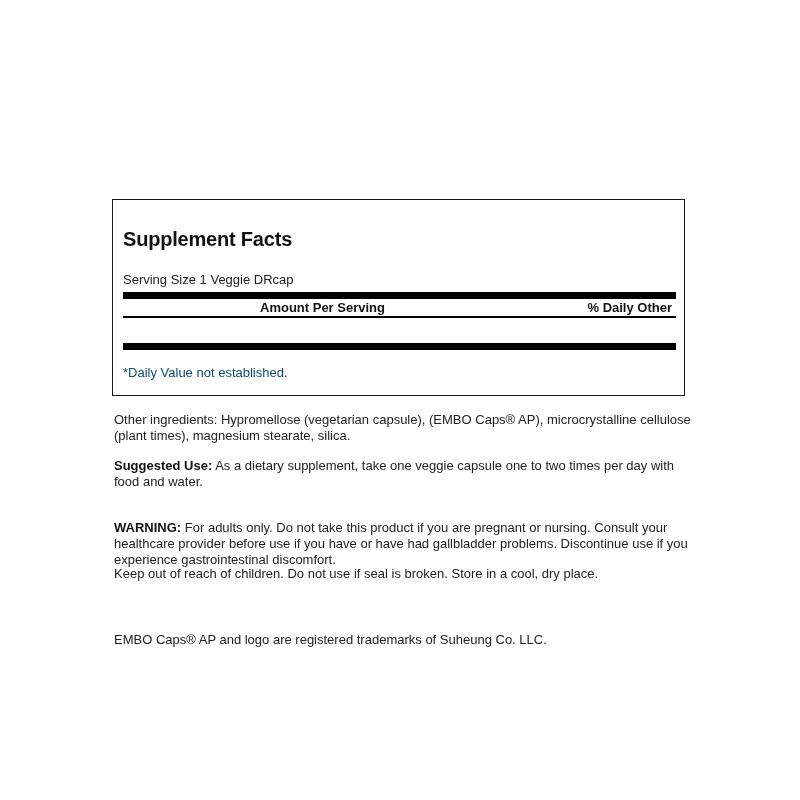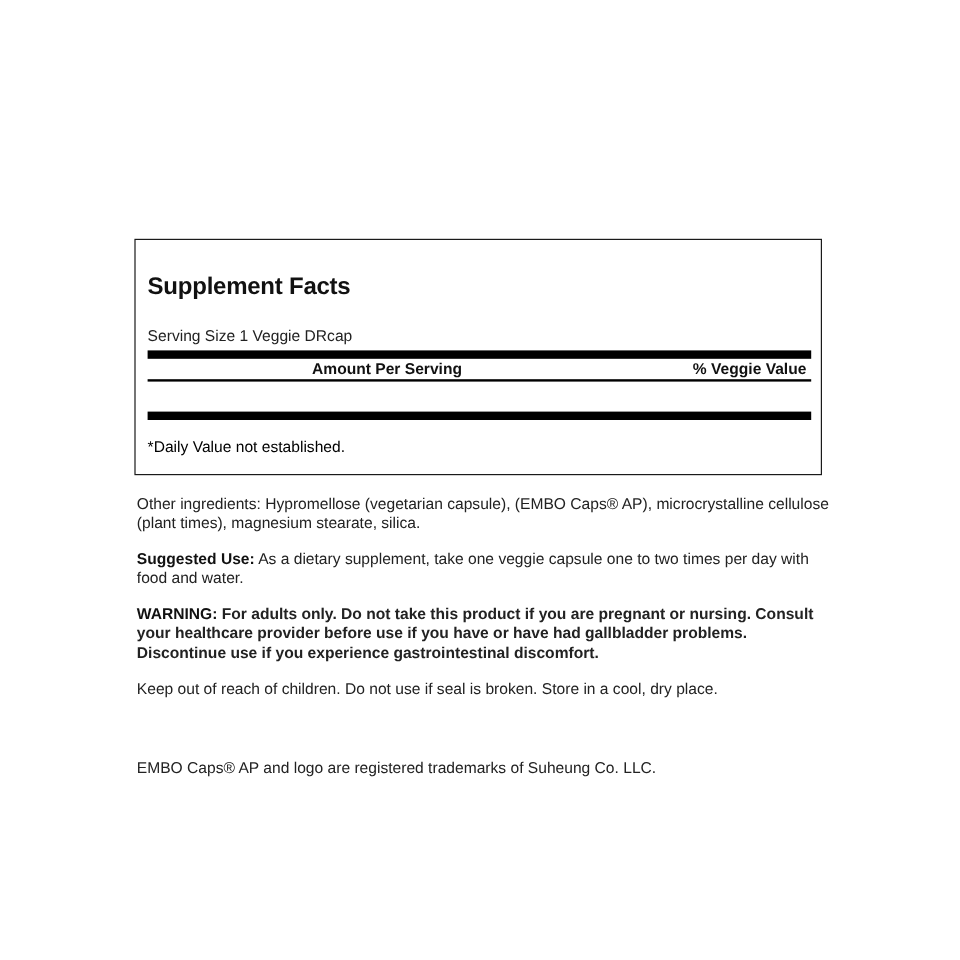--- a/index.html
+++ b/index.html
@@ -101,51 +101,51 @@
       position: absolute;
       right: 2px;
       top: -2px;
       font-size: 10px;
     }
     .footnote {
       position: absolute;
       left: 10px;
       top: 165px;
       font-size: 13px;
-      color: #000000;
+      color: #0c4a6e;
     }
     .text-block {
       position: absolute;
       left: 114px;
       width: 580px;
       font-size: 13px;
       line-height: 16px;
       color: #222222;
       margin: 0;
     }
     .text-block b {
       color: #111111;
       margin-top: 25px;
     }
     #other-ingredients { top: 412px; }
     #suggested-use { top: 458px; }
-    #warning { top: 504px; font-weight: bold; }
+    #warning { top: 520px; }
     #storage { top: 566px; }
     #trademark { top: 632px; }
   </style>
 </head>
 <body>
 
 <div class="facts-box">
   <h1 class="facts-title">Supplement Facts</h1>
   <div class="serving-size">Serving Size 1 Veggie DRcap</div>
   <div class="bar-thick top"></div>
   <div class="header-row">
     <span class="hdr-amount">Amount Per Serving</span>
-    <span class="hdr-dv">% Veggie Value</span>
+    <span class="hdr-dv">% Daily Other</span>
   </div>
   <div class="bar-thin"></div>
   <div class="bar-thick bottom"></div>
   <div class="footnote">*Daily Value not established.</div>
 </div>
 
 <p class="text-block" id="other-ingredients"><span>Other ingredients: Hypromellose (vegetarian capsule), (EMBO Caps® AP), microcrystalline cellulose (plant times), magnesium stearate, silica.</span></p>
 
 <p class="text-block" id="suggested-use"><b>Suggested Use:</b><span> As a dietary supplement, take one veggie capsule one to two times per day with food and water.</span></p>
 

